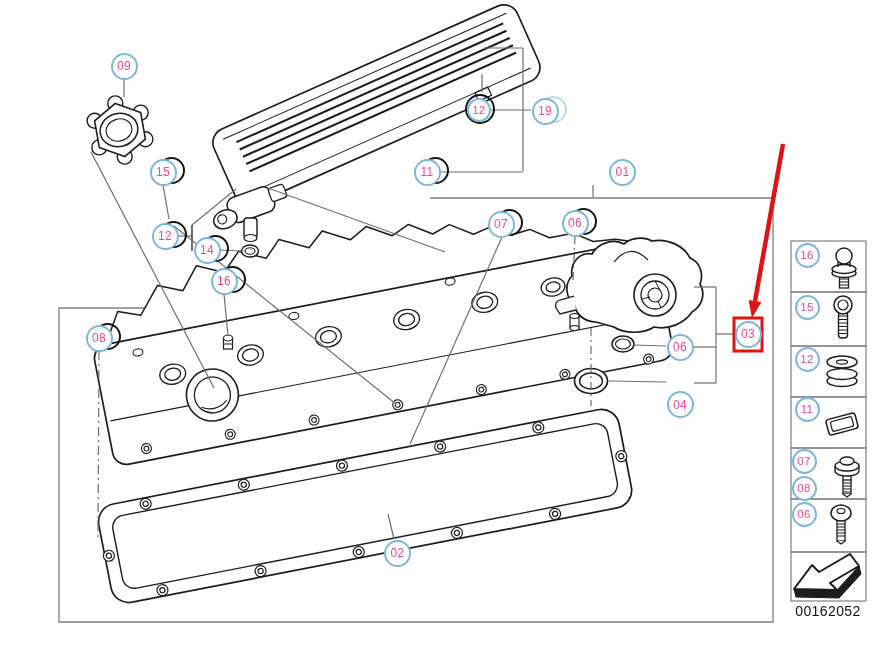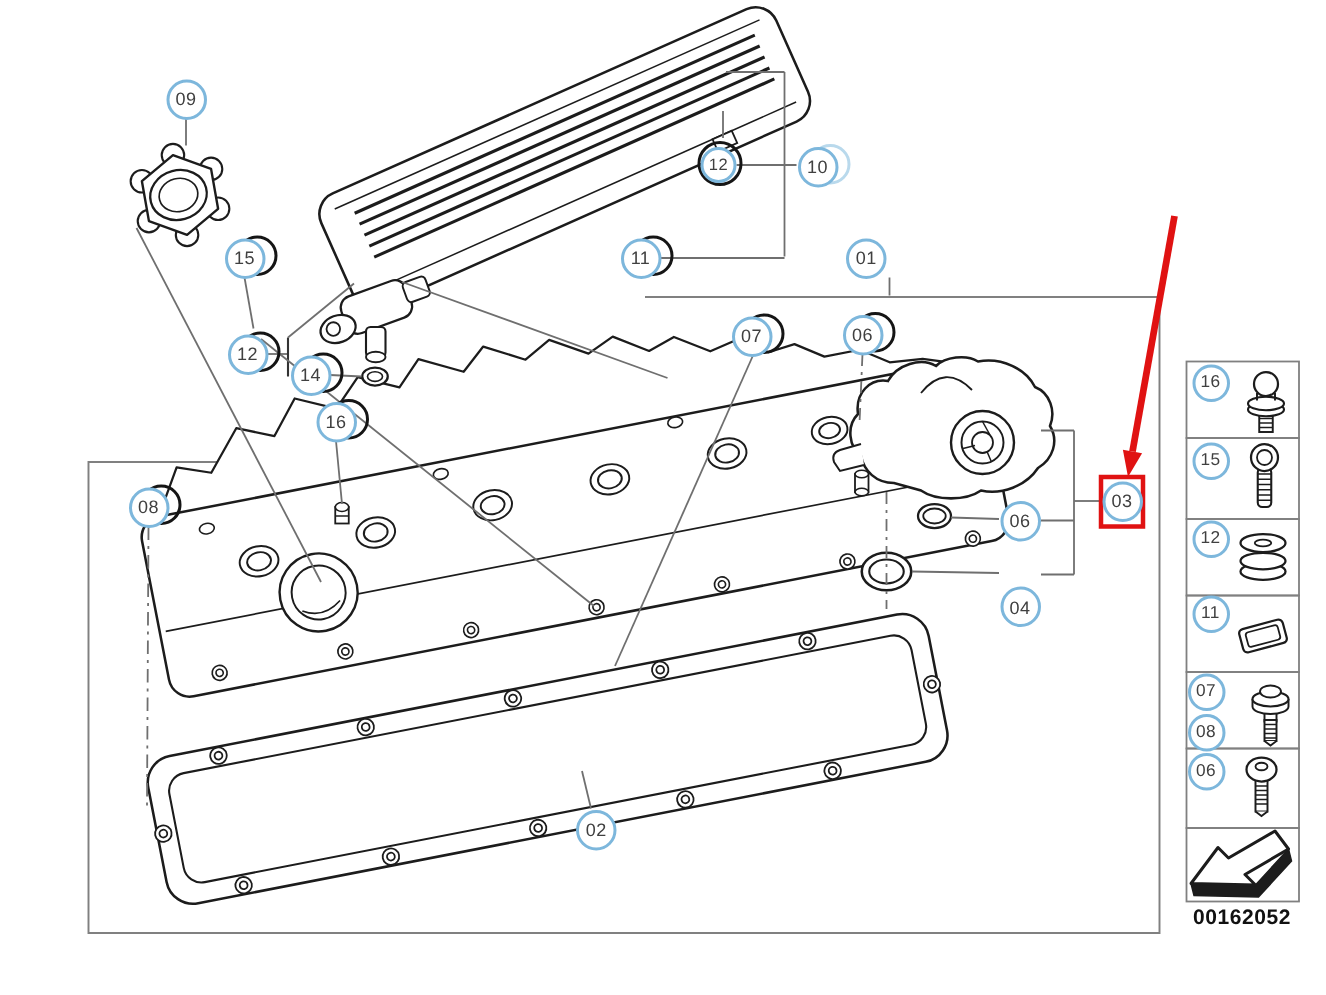--- a/index.html
+++ b/index.html
@@ -8,27 +8,27 @@
   svg.art{position:absolute;left:0;top:0}
   
   .balloon{position:absolute;width:27px;height:27px}
   .balloon .sh{position:absolute;box-sizing:border-box;width:27px;height:27px;
                border:2px solid #151515;border-radius:50%;left:8px;top:-2px;display:none}
   .balloon.shadow .sh{display:block}
   .balloon.echo .sh{display:block;border-color:#b9d9ec}
   .balloon .face{position:absolute;box-sizing:border-box;left:0;top:0;width:27px;height:27px;
                background:#fff;border:2px solid #7db7dc;border-radius:50%;
                display:flex;align-items:center;justify-content:center;
-               font-size:12px;color:#404040;letter-spacing:.3px}
+               font-size:12px;color:#ec4899;letter-spacing:.3px}
   .balloon.ring .sh{display:block;left:-1px;top:-2px;width:30px;height:30px;border-color:#151515}
   .balloon.ring .face{left:1px;top:2px;width:24px;height:24px;font-size:11px}
   .balloon.small{width:25px;height:25px}
   .balloon.small .face{width:25px;height:25px;font-size:11.5px}
   .partnum{position:absolute;left:789px;top:603px;width:78px;text-align:center;
-           font-size:14px;font-weight:bold;color:#111;letter-spacing:.4px}
+           font-size:14px;font-weight:normal;color:#111;letter-spacing:.4px}
 </style>
 </head>
 <body>
 
 <div class="stage">
 
 <svg class="art" width="884" height="663" viewBox="0 0 884 663">
 
   <g>
     <path d="M232,308 H59 V622 H773 V198 H430" fill="none" stroke="#808080" stroke-width="1.3"></path>
@@ -298,27 +298,27 @@
 <div class="balloon shadow" style="left:85.5px;top:324.5px">
   <span class="sh"></span>
   <span class="face">08</span>
 </div>
 <div class="balloon ring" style="left:466px;top:96px">
   <span class="sh"></span>
   <span class="face">12</span>
 </div>
 <div class="balloon echo" style="left:531.5px;top:97.5px">
   <span class="sh"></span>
-  <span class="face">10</span>
+  <span class="face">19</span>
 </div>
 <div class="balloon shadow" style="left:413.5px;top:158.5px">
   <span class="sh"></span>
   <span class="face">11</span>
 </div>
-<div class="balloon" style="left:564px;top:158.5px">
+<div class="balloon" style="left:609px;top:158.5px">
 
   <span class="face">01</span>
 </div>
 <div class="balloon shadow" style="left:487.5px;top:210.5px">
   <span class="sh"></span>
   <span class="face">07</span>
 </div>
 <div class="balloon shadow" style="left:561.5px;top:209.5px">
   <span class="sh"></span>
   <span class="face">06</span>

